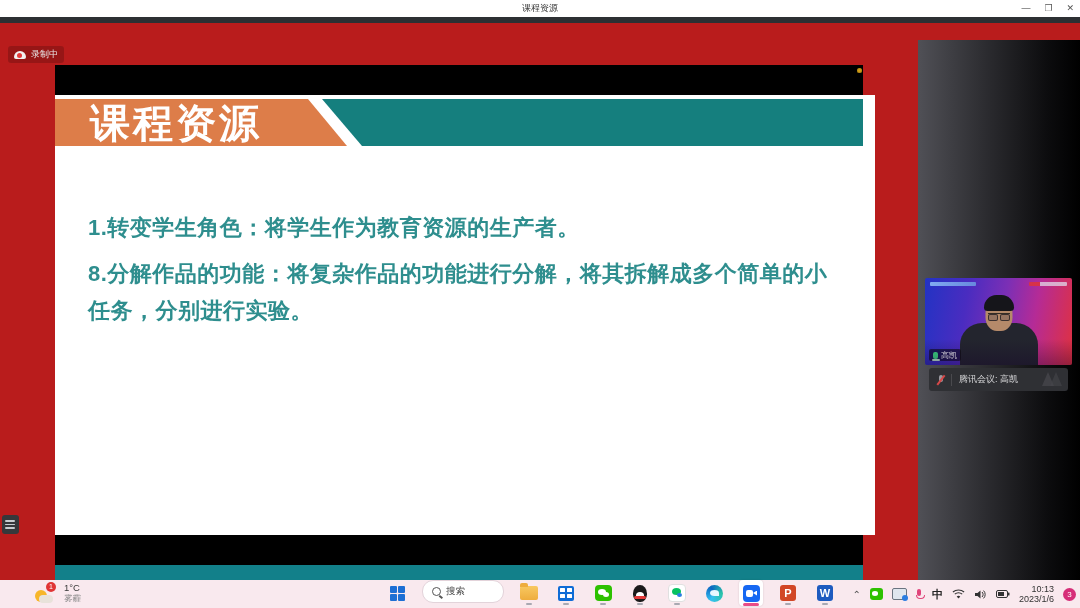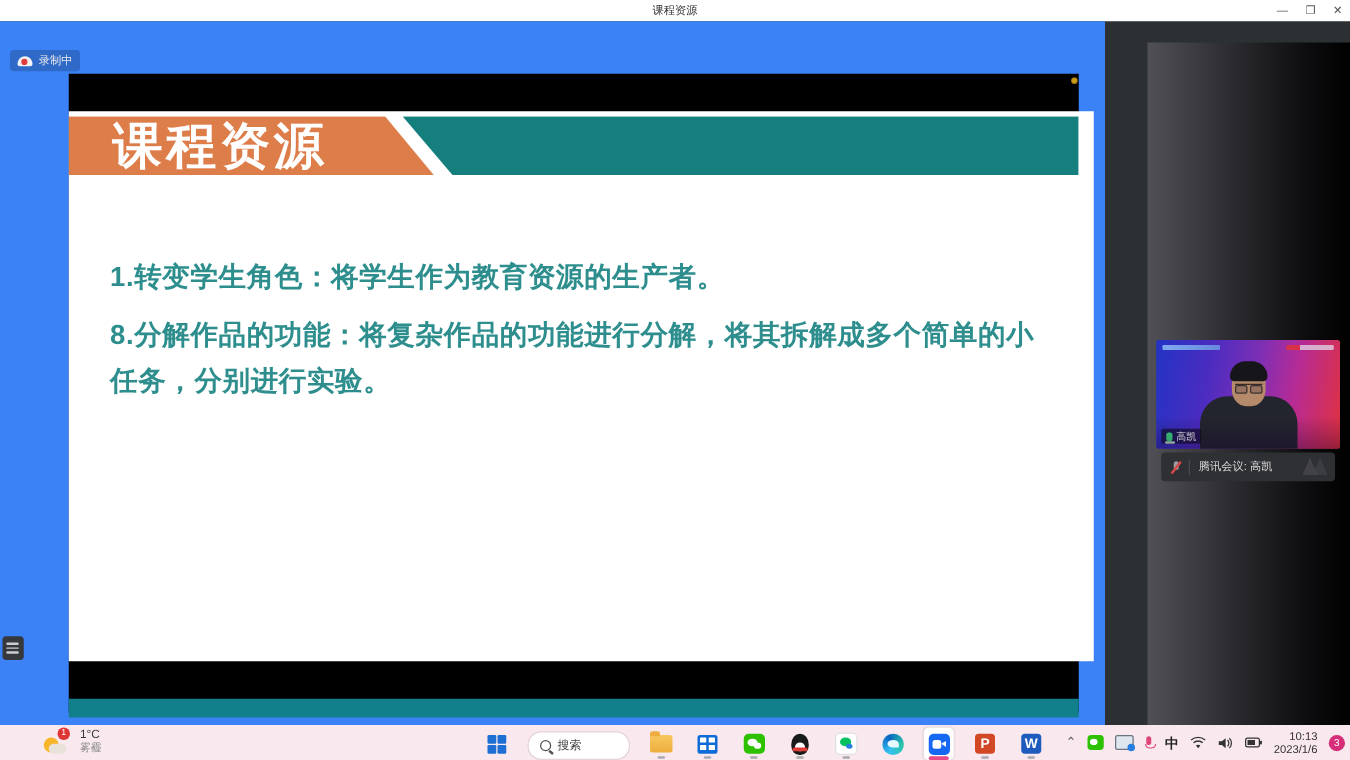--- a/index.html
+++ b/index.html
@@ -10,21 +10,21 @@
   }
   .abs{position:absolute;}
 
   
   .titlebar{left:0;top:0;width:1080px;height:17px;background:#ffffff;display:flex;align-items:center;justify-content:center;}
   .titlebar-title{font-size:9px;color:#333;}
   .win-controls{position:absolute;right:6px;top:0;height:17px;display:flex;align-items:center;gap:14px;}
   .win-btn{font-size:9px;color:#555;line-height:17px;cursor:default;}
 
   
-  .main-area{left:0;top:17px;width:884px;height:563px;background:#3b82f6;}
+  .main-area{left:0;top:23px;width:1080px;height:563px;background:#b91c1c;}
 
   .recording-pill{left:8px;top:23px;height:17px;display:flex;align-items:center;gap:5px;padding:0 6px;background:rgba(0,0,0,0.18);border-radius:3px;}
   .cloud-icon{width:12px;height:8px;background:#f2f2f2;border-radius:6px 6px 2px 2px;position:relative;}
   .cloud-icon::before{content:"";position:absolute;left:3px;bottom:1px;width:5px;height:5px;background:#e23b3b;border-radius:50%;}
   .recording-label{font-size:9px;color:#e8e8e8;}
 
   
   .share-screen{left:55px;top:25px;width:808px;height:511px;background:#000;}
   .slide{position:absolute;left:0;top:30px;width:808px;height:440px;background:#ffffff;padding-left:12px;}
   .banner{position:absolute;left:0;top:4px;width:808px;height:47px;}
@@ -78,21 +78,21 @@
   .taskbar{left:0;top:580px;width:1080px;height:28px;background:#f9e9ee;display:block;}
   .weather{position:absolute;left:34px;top:2px;display:flex;align-items:center;gap:8px;cursor:default;}
   .weather-icon{width:22px;height:22px;position:relative;}
   .weather-sun{position:absolute;left:1px;bottom:2px;width:12px;height:12px;background:#f7b62a;border-radius:50%;}
   .weather-cloud{position:absolute;left:5px;bottom:1px;width:14px;height:8px;background:#e8e2da;border-radius:6px;}
   .weather-badge{position:absolute;right:0;top:0;width:10px;height:10px;background:#e03535;border-radius:50%;color:#fff;font-size:7px;line-height:10px;text-align:center;}
   .weather-texts{display:flex;flex-direction:column;line-height:1.1;}
   .weather-temp{font-size:9.5px;color:#3a3a3a;}
   .weather-cond{font-size:8.5px;color:#8a8a8a;}
 
-  .task-center{position:absolute;left:385px;top:0;height:28px;display:flex;align-items:flex-end;gap:13px;}
+  .task-center{position:absolute;left:385px;top:0;height:28px;display:flex;align-items:flex-start;gap:13px;}
   .task-item{width:24px;height:26px;display:flex;align-items:center;justify-content:center;position:relative;border-radius:4px;}
   .run-dash{position:absolute;bottom:1px;left:50%;transform:translateX(-50%);width:6px;height:2px;border-radius:1px;background:#a9a9b2;}
   .active-tile{background:#ffffff;box-shadow:0 0 2px rgba(0,0,0,.15);}
   .active-dash{position:absolute;bottom:0px;left:50%;transform:translateX(-50%);width:16px;height:3px;border-radius:2px;background:#e84c88;}
 
   .win-start{width:15px;height:15px;display:grid;grid-template-columns:7px 7px;grid-template-rows:7px 7px;gap:1px;}
   .win-start i{background:#1d6fd4;border-radius:1px;}
   .search-pill{height:21px;width:62px;background:#fff;border:1px solid #e3d3da;border-radius:11px;display:flex;align-items:center;gap:5px;padding:0 9px;}
   .search-glyph{width:7px;height:7px;border:1.5px solid #555;border-radius:50%;position:relative;}
   .search-glyph::after{content:"";position:absolute;right:-3px;bottom:-2px;width:4px;height:1.5px;background:#555;transform:rotate(40deg);}

